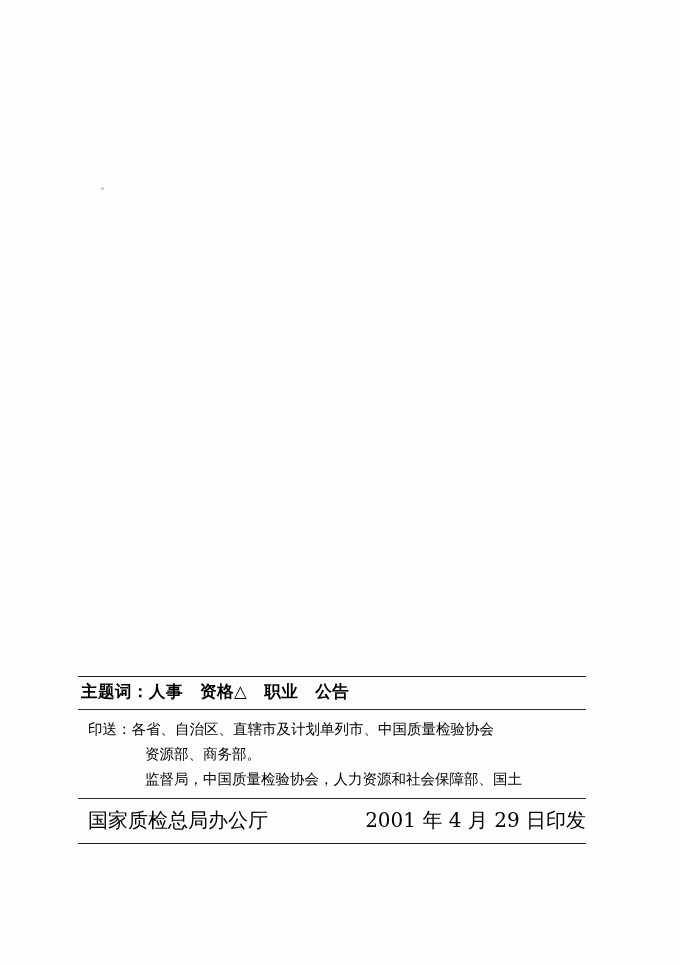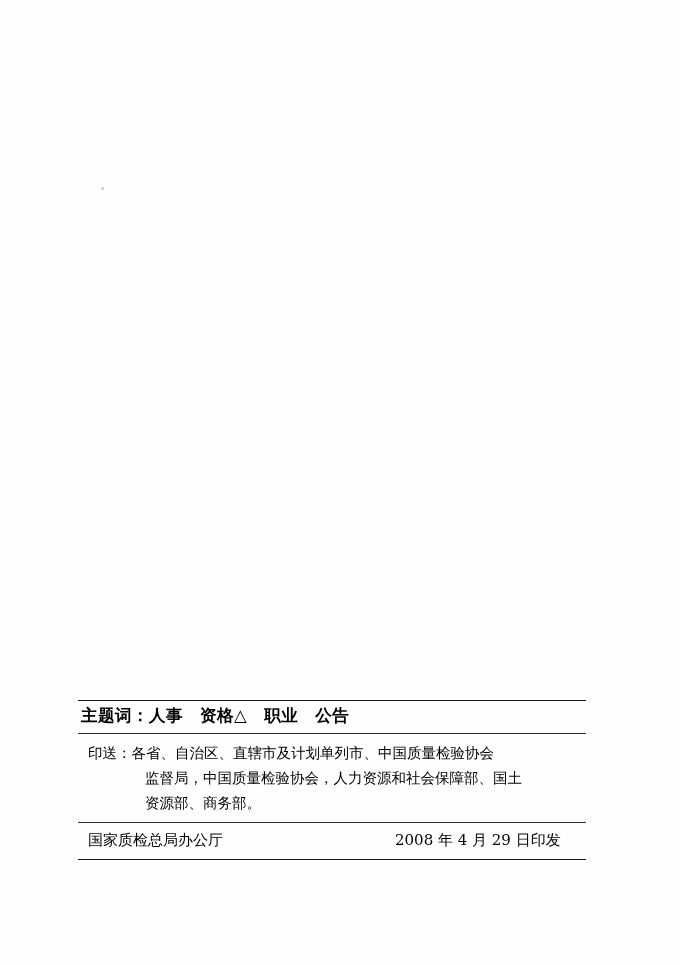--- a/index.html
+++ b/index.html
@@ -30,21 +30,21 @@
     width: 3px;
     height: 3px;
     background: #c9c9c9;
     border-radius: 50%;
   }
 
   
   .footer-block {
     position: absolute;
     left: 78px;
-    top: 700px;
+    top: 676px;
     width: 508px;
   }
 
   .rule {
     height: 0;
     border-top: 1.6px solid #1a1a1a;
     width: 100%;
   }
   .rule.thin {
     border-top: 1.1px solid #2a2a2a;
@@ -74,21 +74,21 @@
     white-space: pre;
   }
   .dist-line.indent {
     padding-left: 57px;
   }
 
   .issuer-row {
     display: flex;
     align-items: center;
     padding: 8px 0 9px 0;
-    font-size: 15px;
+    font-size: 20px;
     gap: 17px;
   }
   .issuer-name {
     padding-left: 10px;
     width: 290px;
     white-space: pre;
   }
   .issuer-date {
     white-space: pre;
   }
@@ -104,28 +104,28 @@
 
     <div class="rule"></div>
 
     <div class="keywords-row">主题词：人事　资格△　职业　公告</div>
 
     <div class="rule thin"></div>
 
     <div class="distribute-row">
       <span class="dist-body">
         <span class="dist-line">印送：各省、自治区、直辖市及计划单列市、中国质量检验协会</span>
+        <span class="dist-line indent">资源部、商务部。</span>
         <span class="dist-line indent">监督局，中国质量检验协会，人力资源和社会保障部、国土</span>
-        <span class="dist-line indent">资源部、商务部。</span>
       </span>
     </div>
 
     <div class="rule thin"></div>
 
     <div class="issuer-row">
       <span class="issuer-name">国家质检总局办公厅</span>
-      <span class="issuer-date">2008 年 4 月 29 日印发</span>
+      <span class="issuer-date">2001 年 4 月 29 日印发</span>
     </div>
 
     <div class="rule"></div>
 
   </div>
 </div>
 
 </body></html>

